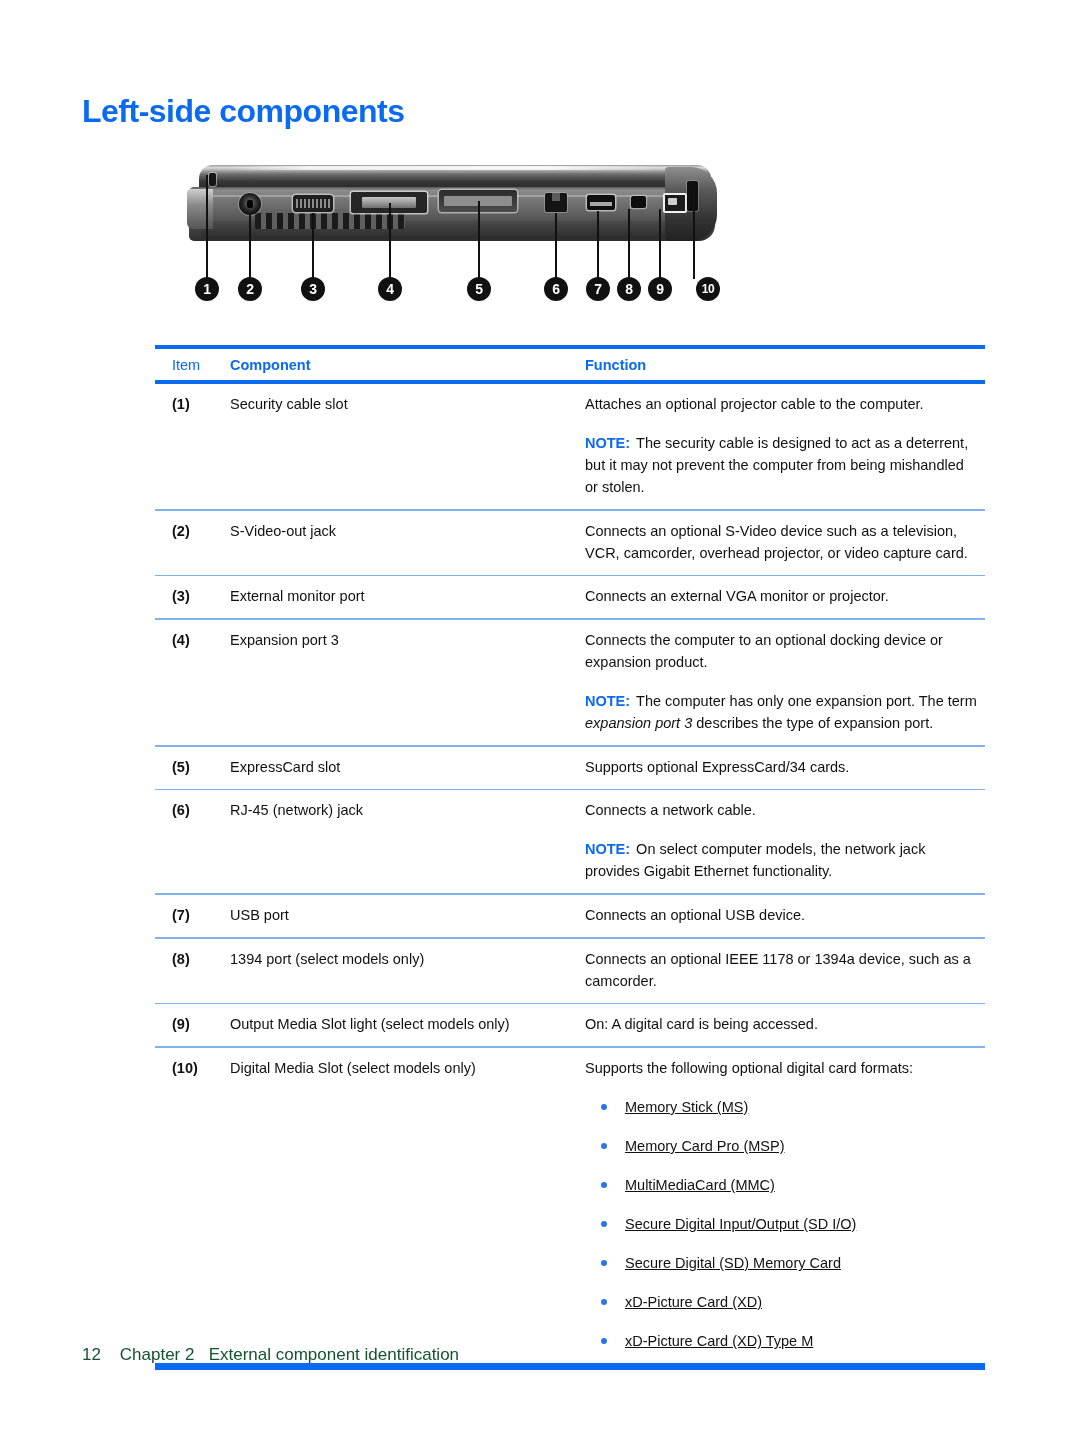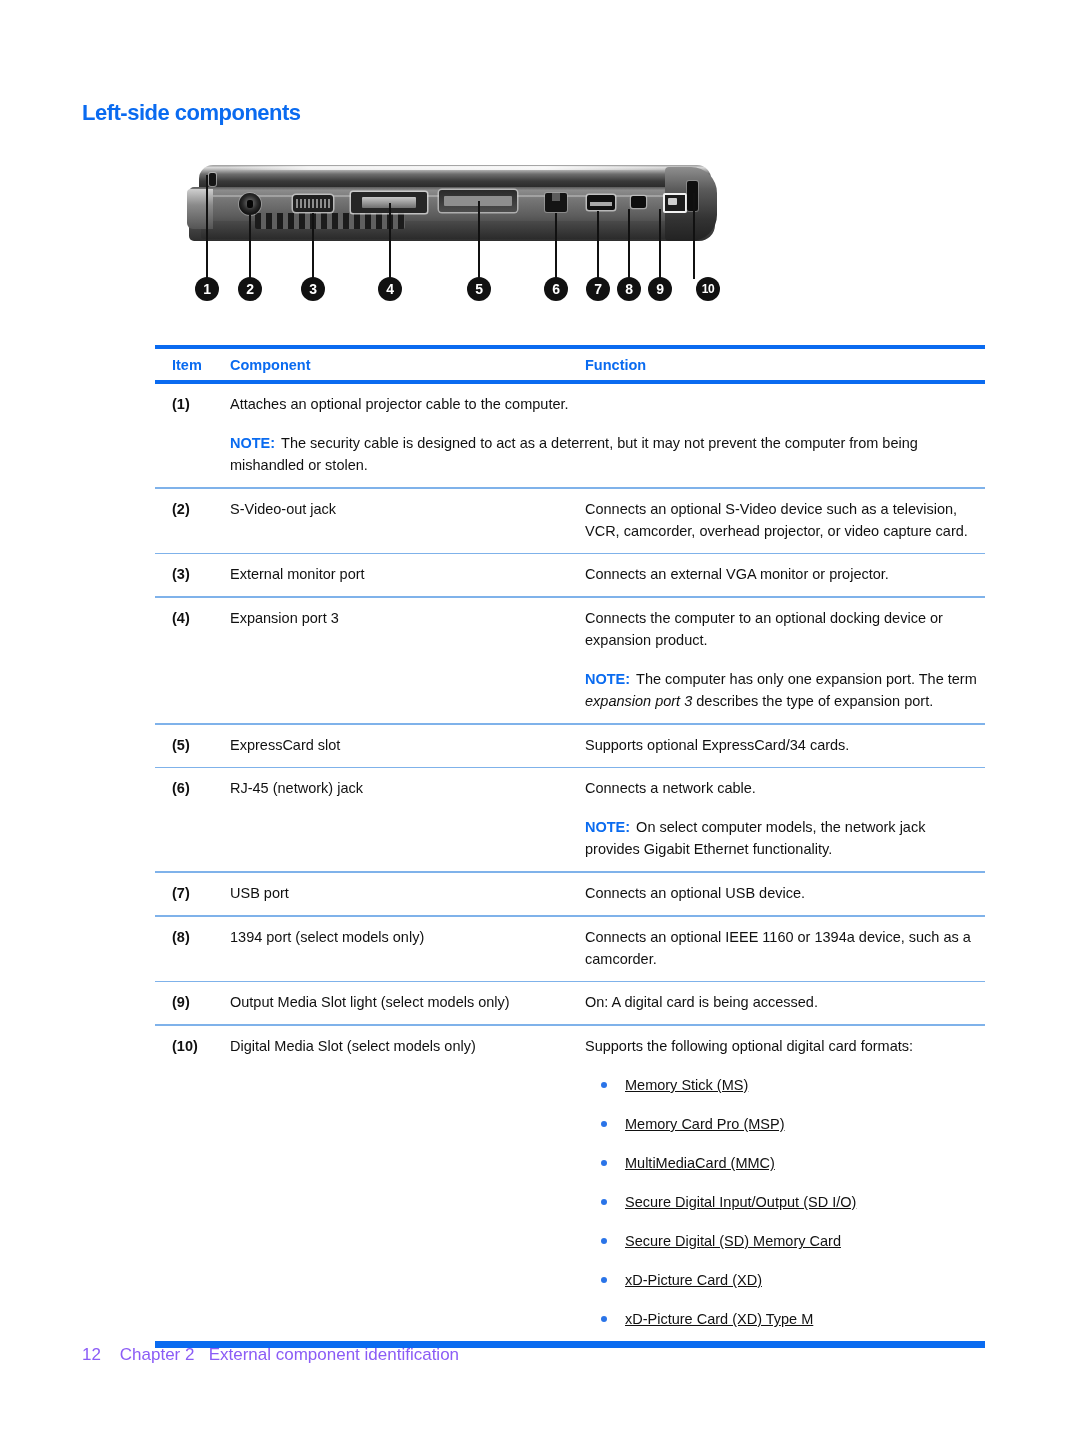--- a/index.html
+++ b/index.html
@@ -13,22 +13,22 @@
     position: relative;
     font-family: "Liberation Sans", sans-serif;
     color: #000000;
     overflow: hidden;
   }
 
   
   .page-title {
     position: absolute;
     left: 82px;
-    top: 100px;
-    font-size: 22px;
+    top: 93px;
+    font-size: 32px;
     font-weight: bold;
     color: #0a6bf0;
     letter-spacing: -0.5px;
   }
 
   
   .figure {
     position: absolute;
     left: 165px;
     top: 163px;
@@ -289,21 +289,21 @@
   .row {
     display: flex;
     padding: 9px 0 11px 0;
     font-size: 14.5px;
     line-height: 1.52;
     color: #111;
   }
   .col-item   { width: 75px; flex: none; padding-left: 17px; box-sizing: border-box; font-weight: bold; }
   .col-comp   { width: 355px; flex: none; }
   .col-func   { flex: 1 1 auto; padding-right: 6px; }
-  .thead .col-item { padding-left: 17px; font-weight: bold; }
+  .thead .col-item { padding-left: 17px; font-weight: normal; }
 
   .note { margin-top: 17px; }
   .note-label {
     color: #0a6bf0;
     font-weight: bold;
     margin-right: 6px;
   }
   .ital { font-style: italic; }
 
   .bullets {
@@ -327,21 +327,21 @@
     border-radius: 50%;
     background: #2a74e8;
   }
 
   
   .footer {
     position: absolute;
     left: 82px;
     top: 1345px;
     font-size: 17px;
-    color: #8b5cf6;
+    color: #14532d;
     white-space: pre;
   }
 </style>
 </head>
 <body>
 
 <div class="page-title">Left-side components</div>
 
 <div class="figure">
 
@@ -398,20 +398,21 @@
   <div class="thead">
     <div class="col-item">Item</div>
     <div class="col-comp">Component</div>
     <div class="col-func">Function</div>
   </div>
 
   <div class="rule-top"></div>
 
   <div class="row">
     <div class="col-item">(1)</div>
+    <div class="col-comp">Security cable slot</div>
     <div class="col-func">
       <span>Attaches an optional projector cable to the computer.</span>
       <div class="note">
         <span class="note-label">NOTE:</span><span>The security cable is designed to act as a deterrent, but it may not prevent the computer from being mishandled or stolen.</span>
       </div>
     </div>
   </div>
   <div class="rule-thin"></div>
 
   <div class="row">
@@ -462,21 +463,21 @@
   <div class="row">
     <div class="col-item">(7)</div>
     <div class="col-comp">USB port</div>
     <div class="col-func">Connects an optional USB device.</div>
   </div>
   <div class="rule-thin"></div>
 
   <div class="row">
     <div class="col-item">(8)</div>
     <div class="col-comp">1394 port (select models only)</div>
-    <div class="col-func">Connects an optional IEEE 1160 or 1394a device, such as a camcorder.</div>
+    <div class="col-func">Connects an optional IEEE 1178 or 1394a device, such as a camcorder.</div>
   </div>
   <div class="rule-thin"></div>
 
   <div class="row">
     <div class="col-item">(9)</div>
     <div class="col-comp">Output Media Slot light (select models only)</div>
     <div class="col-func">On: A digital card is being accessed.</div>
   </div>
   <div class="rule-thin"></div>
 

